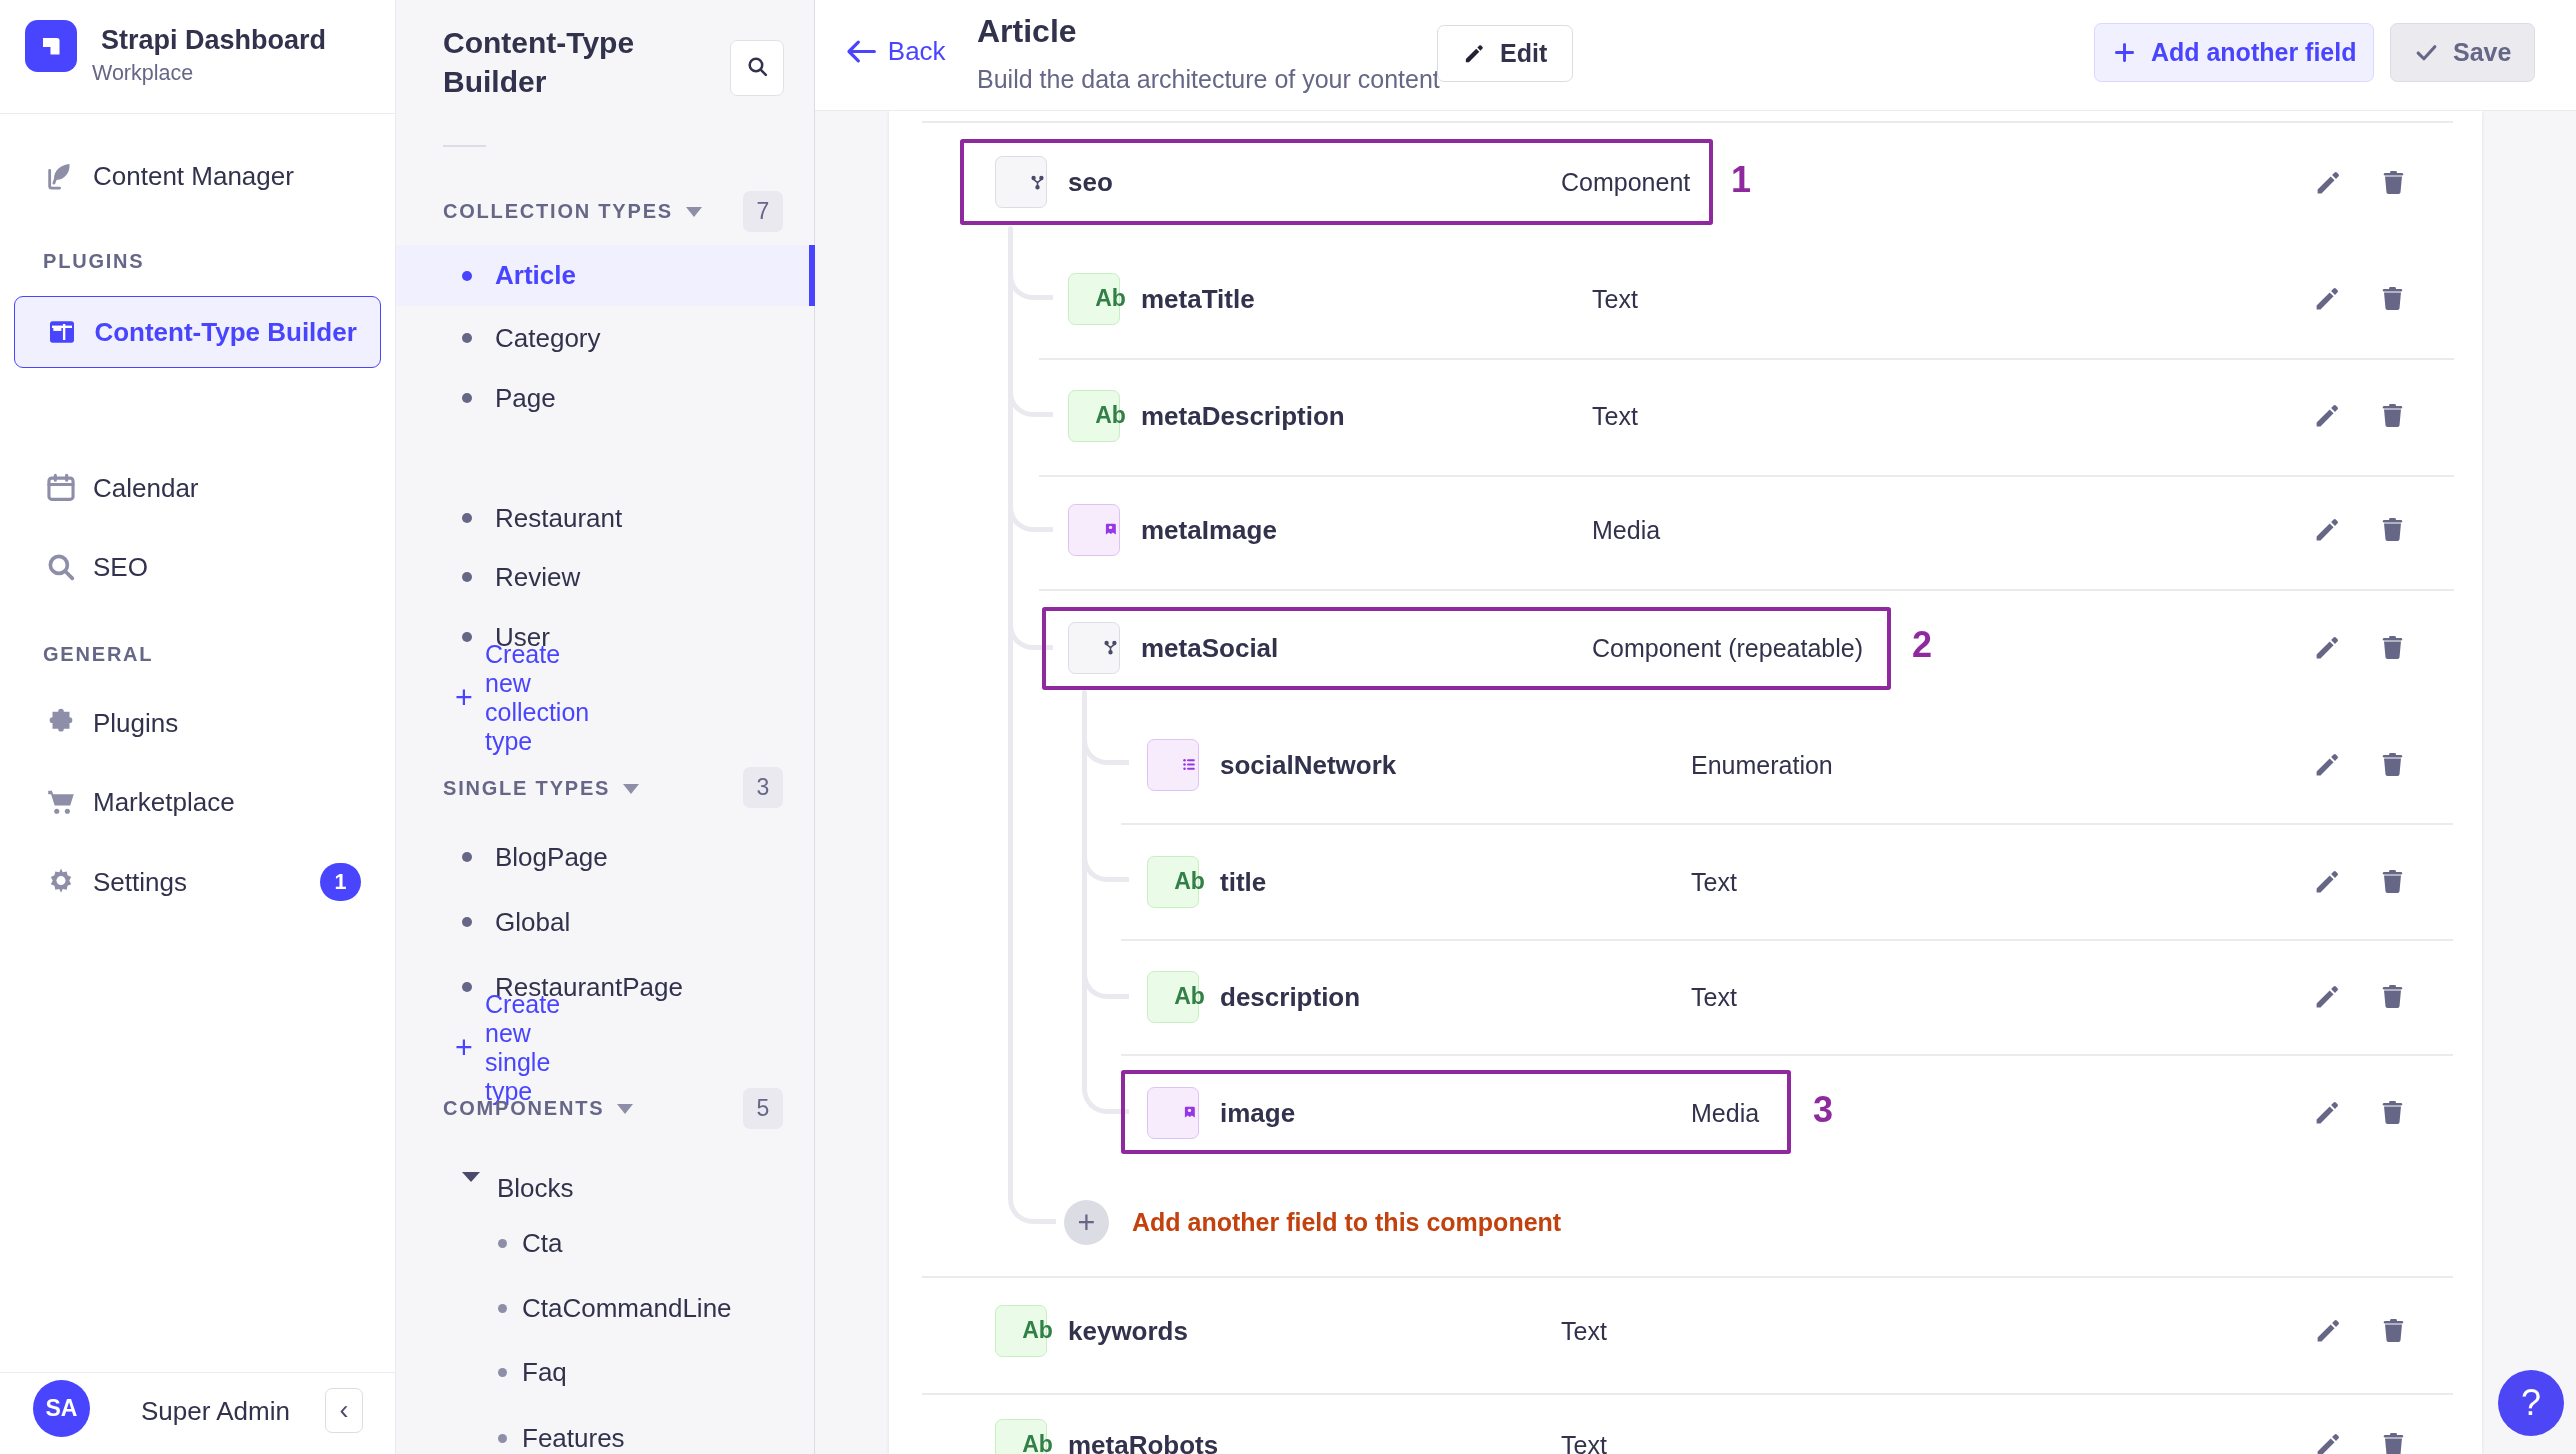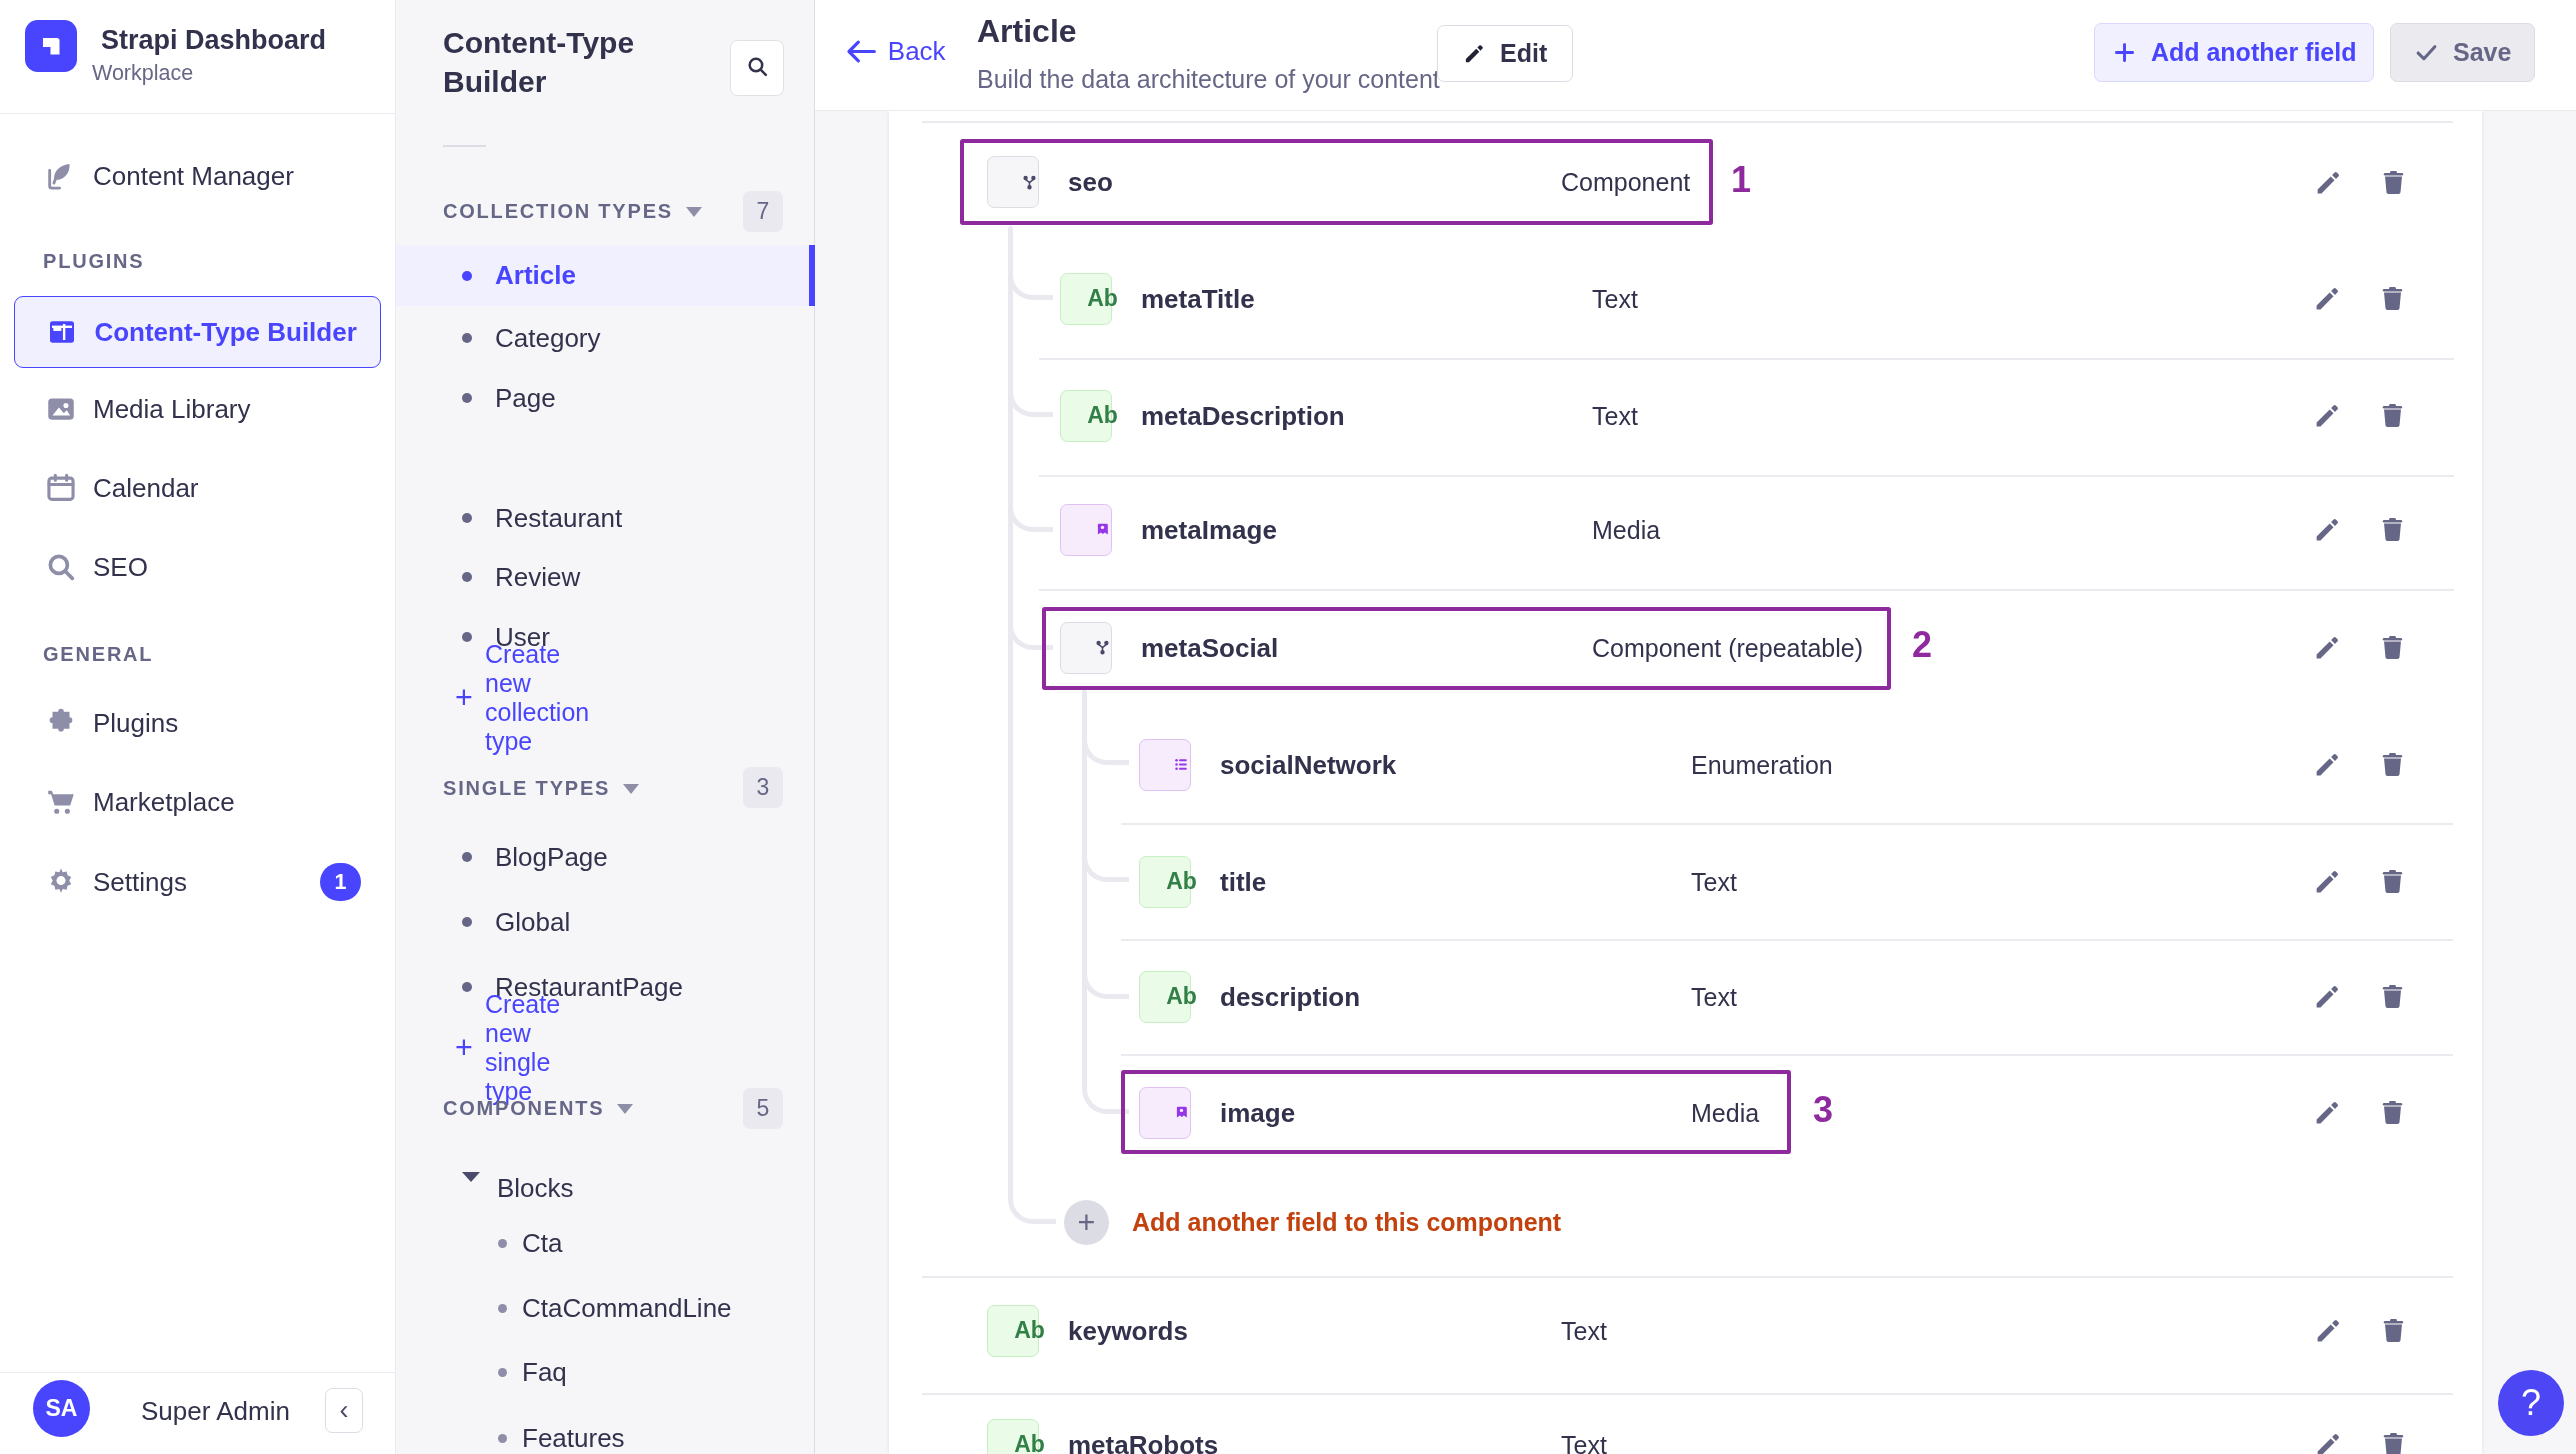--- a/index.html
+++ b/index.html
@@ -62,21 +62,21 @@
   .btn-addfield { left:2094px; top:23px; width:280px; height:59px; background:#f0f0ff; border:0.9px solid #d9d8ff; }
   .btn-addfield span { font-size:25px; font-weight:600; color:#4945ff; }
   .btn-save { left:2390px; top:23px; width:145px; height:59px; background:#eaeaef; border:0.9px solid #dcdce4; }
   .btn-save span { font-size:25px; font-weight:600; color:#666687; }
 
   #content-box { left:889px; top:111px; width:1593px; height:1343px; background:#fff; box-shadow:0 0.9px 3.6px rgba(33,33,52,0.1); overflow:hidden; z-index:2; }
   .rdiv { position:absolute; height:1.8px; background:#eaeaef; }
   .vline { position:absolute; width:5.4px; background:#e9e9ef; border-radius:2.7px; }
   .elbow { position:absolute; border-left:5.4px solid #e9e9ef; border-bottom:5.4px solid #e9e9ef; border-bottom-left-radius:25px; }
   .frow { position:absolute; height:117px; }
-  .ficon { position:absolute; left:0; top:50%; transform:translateY(-50%); width:52px; height:52px; border-radius:7.2px; display:flex; align-items:center; justify-content:center;padding-left:33px; }
+  .ficon { position:absolute; left:8px; top:50%; transform:translateY(-50%); width:52px; height:52px; border-radius:7.2px; display:flex; align-items:center; justify-content:center;padding-left:33px; }
   .ficon.text { background:#eafbe7; border:1.8px solid #c6f0c2; color:#328048; font-size:23px; font-weight:bold; }
   .ficon.media, .ficon.enum { background:#f6ecfc; border:1.8px solid #e0c1f4; }
   .ficon.component { background:#f6f6f9; border:1.8px solid #dcdce4; }
   .fname { position:absolute; left:81px; top:50%; transform:translateY(-50%); font-size:26px; font-weight:bold; color:#32324d; }
   .ftype { position:absolute; top:50%; transform:translateY(-50%); font-size:25px; color:#32324d; }
   .lvl0 { left:98px; width:1467px; } .lvl0 .ftype { left:574px; }
   .lvl1 { left:171px; width:1393px; } .lvl1 .ftype { left:532px; }
   .lvl2 { left:250px; width:1314px; } .lvl2 .ftype { left:552px; }
   .act { position:absolute; top:50%; transform:translateY(-50%); width:36px; height:36px; display:flex; align-items:center; justify-content:center; }
   .act.edit { right:108px; } .act.del { right:43px; }
@@ -120,30 +120,20 @@
           <rect x="3" y="4" width="18" height="16" rx="2" fill="#4945ff"></rect>
           <rect x="5.5" y="9" width="6" height="2.2" fill="#fff"></rect>
           <rect x="13.5" y="9" width="5" height="8.5" fill="#fff" opacity="0"></rect>
           <rect x="12.7" y="6" width="1.8" height="12" fill="#fff"></rect>
           <rect x="4.5" y="7.2" width="15" height="1.8" fill="#fff"></rect>
         </svg>
     </span>
     <span class="nlabel">Content-Type Builder</span>
   </div>
 
-  <div class="abs nav-item" style="top:381px">
-    <span class="nicon">
-      <svg width="34" height="34" viewBox="0 0 24 24">
-          <rect x="3" y="4.5" width="18" height="15" rx="2.5" fill="#8e8ea9"></rect>
-          <circle cx="15.5" cy="9.5" r="1.8" fill="#fff"></circle>
-          <path d="M6 16.5 l4.5-5.5 3.5 4 2-2.2 2.5 3.7 z" fill="#fff"></path>
-        </svg>
-    </span>
-    <span class="nlabel">Media Library</span>
-  </div>
 
   <div class="abs nav-item" style="top:460px">
     <span class="nicon">
       <svg width="34" height="34" viewBox="0 0 24 24" fill="none" stroke="#8e8ea9" stroke-width="2.2" stroke-linecap="round">
           <rect x="3.5" y="5" width="17" height="15" rx="2"></rect>
           <path d="M3.5 9.5 h17"></path>
           <path d="M8 3 v3.5 M16 3 v3.5"></path>
         </svg>
     </span>
     <span class="nlabel">Calendar</span>

